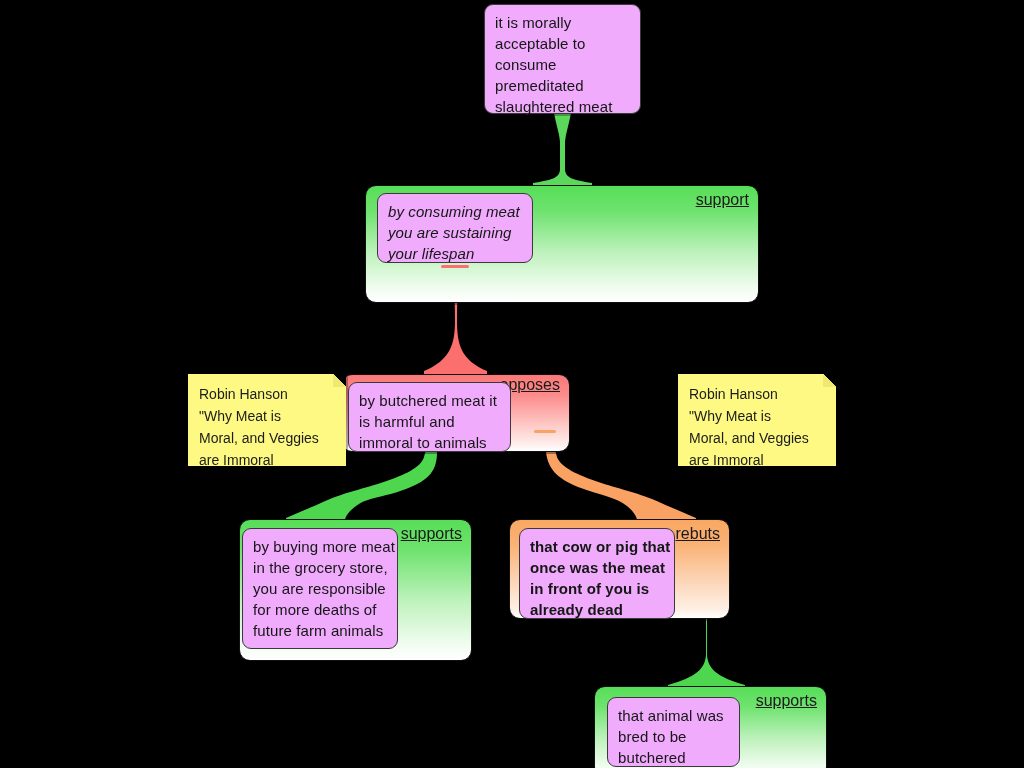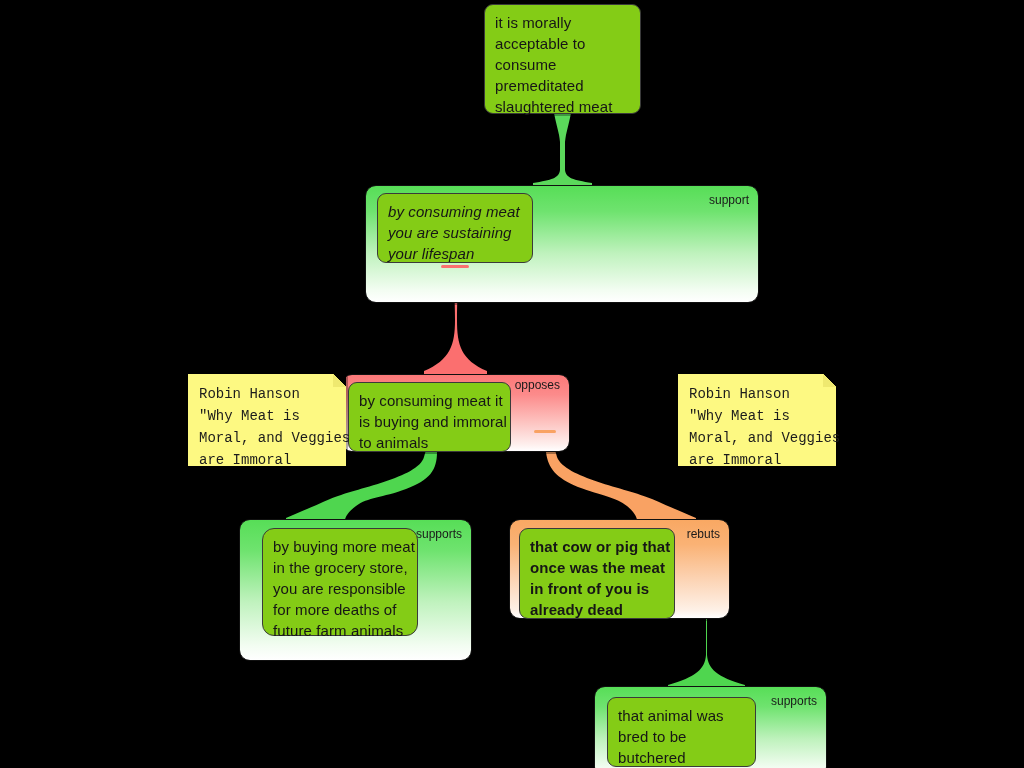--- a/index.html
+++ b/index.html
@@ -25,21 +25,21 @@
     left: 0;
     top: 0;
     width: 1024px;
     height: 768px;
     pointer-events: none;
   }
 
   
   .claim {
     position: absolute;
-    background: #84cc16;
+    background: #f0abfc;
     border: 1px solid #3a3a3a;
     border-radius: 9px;
     box-sizing: border-box;
     padding: 7px 2px 8px 10px;
     font-size: 15px;
     line-height: 21px;
     color: #161616;
     letter-spacing: 0.1px;
   }
   .claim.shadowed {
@@ -58,33 +58,34 @@
     background: linear-gradient(to bottom, #57de57 0%, #6fe36f 22%, #bff2bd 58%, #f3fdf2 90%, #ffffff 100%);
   }
   .relation.red {
     background: linear-gradient(to bottom, #fb7878 0%, #fc8b8b 26%, #fdc3c0 62%, #fef0ee 92%, #ffffff 100%);
   }
   .relation.orange {
     background: linear-gradient(to bottom, #f9a863 0%, #fab275 25%, #fcd3b3 60%, #fef1e7 92%, #ffffff 100%);
   }
   .rel-label {
     position: absolute;
-    font-size: 12px;
+    font-size: 16px;
     line-height: 14px;
     color: #1a1a1a;
     white-space: nowrap;
+    text-decoration: underline;
   }
 
   
   .note {
     position: absolute;
     background: #fdf982;
     box-sizing: border-box;
     padding: 9px 11px 8px 11px;
-    font-family: Liberation Mono, monospace;
+    font-family: Liberation Sans, sans-serif;
     font-size: 14px;
     line-height: 22px;
     color: #1c1c1c;
     box-shadow: 2px 2px 0 rgba(0,0,0,0.30);
   }
   .note .fold {
     position: absolute;
     top: 0;
     right: 0;
     width: 13px;
@@ -168,21 +169,21 @@
 
   <div class="relation green" style="left:365px; top:185px; width:394px; height:118px;">
     <span class="rel-label" style="right:9px; top:7px;">support</span>
   </div>
   <div class="claim" style="left:377px; top:193px; width:156px; height:70px;font-style:italic;">by consuming meat you are sustaining your lifespan</div>
   <div class="tick" style="left:441px; top:265px; width:28px; background:#fb6f6f;"></div>
 
   <div class="relation red" style="left:341px; top:374px; width:229px; height:78px;">
     <span class="rel-label" style="right:9px; top:3px;">opposes</span>
   </div>
-  <div class="claim" style="left:348px; top:382px; width:163px; height:70px;">by consuming meat it is buying and immoral to animals</div>
+  <div class="claim" style="left:348px; top:382px; width:163px; height:70px;">by butchered meat it is harmful and immoral to animals</div>
   <div class="tick" style="left:534px; top:430px; width:22px; background:#f9a263;"></div>
 
   <div class="note" style="left:188px; top:374px; width:158px; height:92px;">
     <span class="fold"></span>
     <div class="note-line">Robin Hanson</div>
     <div class="note-line">"Why Meat is</div>
     <div class="note-line">Moral, and Veggies</div>
     <div class="note-line">are Immoral</div>
   </div>
 
@@ -190,25 +191,25 @@
     <span class="fold"></span>
     <div class="note-line">Robin Hanson</div>
     <div class="note-line">"Why Meat is</div>
     <div class="note-line">Moral, and Veggies</div>
     <div class="note-line">are Immoral</div>
   </div>
 
   <div class="relation green" style="left:239px; top:519px; width:233px; height:142px;">
     <span class="rel-label" style="right:9px; top:7px;">supports</span>
   </div>
-  <div class="claim" style="left:262px; top:528px; width:156px; height:108px;border-radius:12px;">by buying more meat in the grocery store, you are responsible for more deaths of future farm animals</div>
+  <div class="claim" style="left:242px; top:528px; width:156px; height:121px;">by buying more meat in the grocery store, you are responsible for more deaths of future farm animals</div>
 
   <div class="relation orange" style="left:509px; top:519px; width:221px; height:100px;">
     <span class="rel-label" style="right:9px; top:7px;text-align:center;">rebuts</span>
   </div>
   <div class="claim" style="left:519px; top:528px; width:156px; height:91px;font-weight:bold;">that cow or pig that once was the meat in front of you is already dead</div>
 
   <div class="relation green" style="left:594px; top:686px; width:233px; height:92px;">
     <span class="rel-label" style="right:9px; top:7px;">supports</span>
   </div>
-  <div class="claim" style="left:607px; top:697px; width:149px; height:70px;">that animal was bred to be butchered</div>
+  <div class="claim" style="left:607px; top:697px; width:133px; height:70px;">that animal was bred to be butchered</div>
 
 </div>
 
 </body></html>

